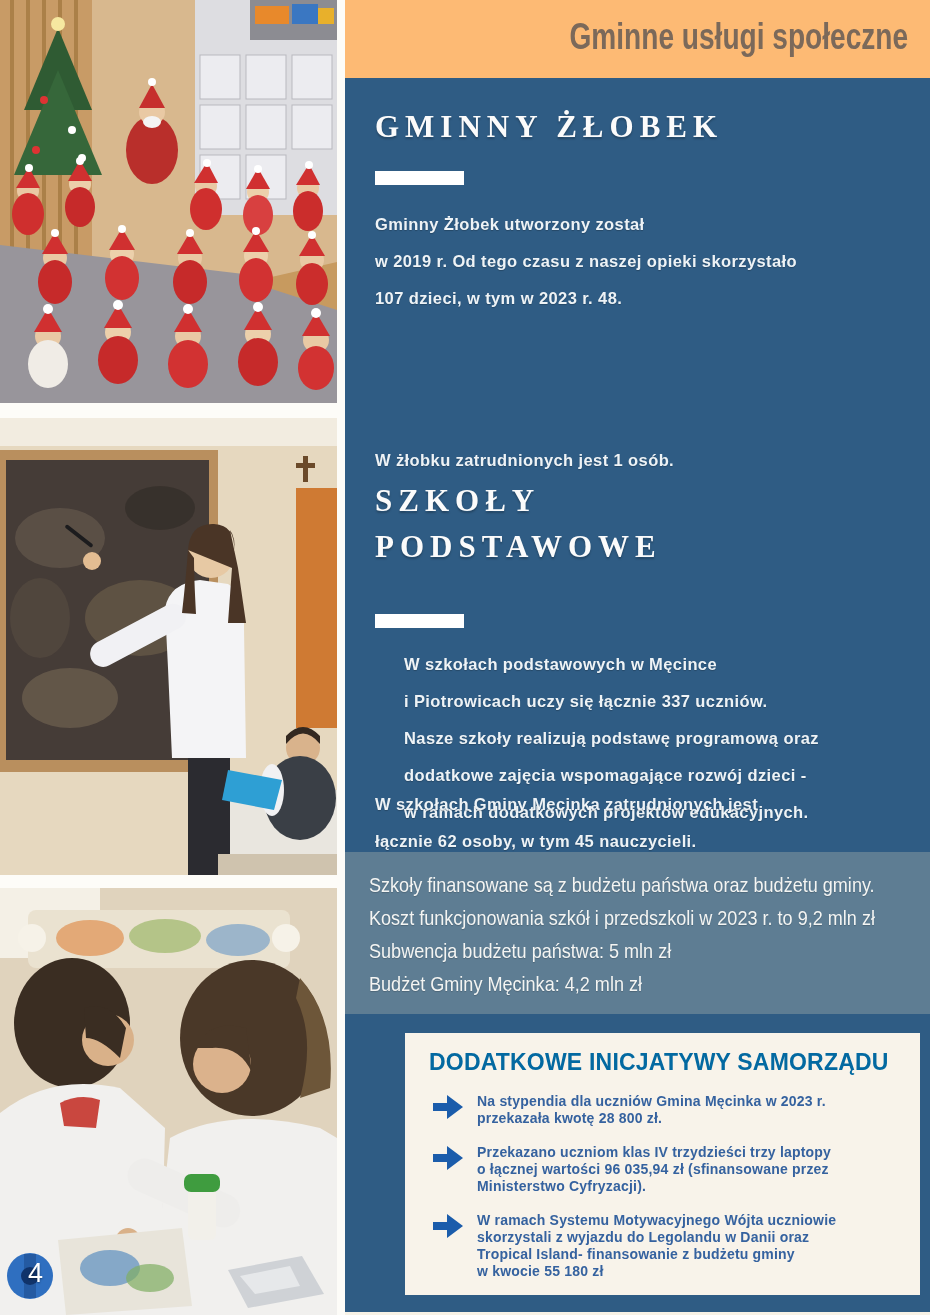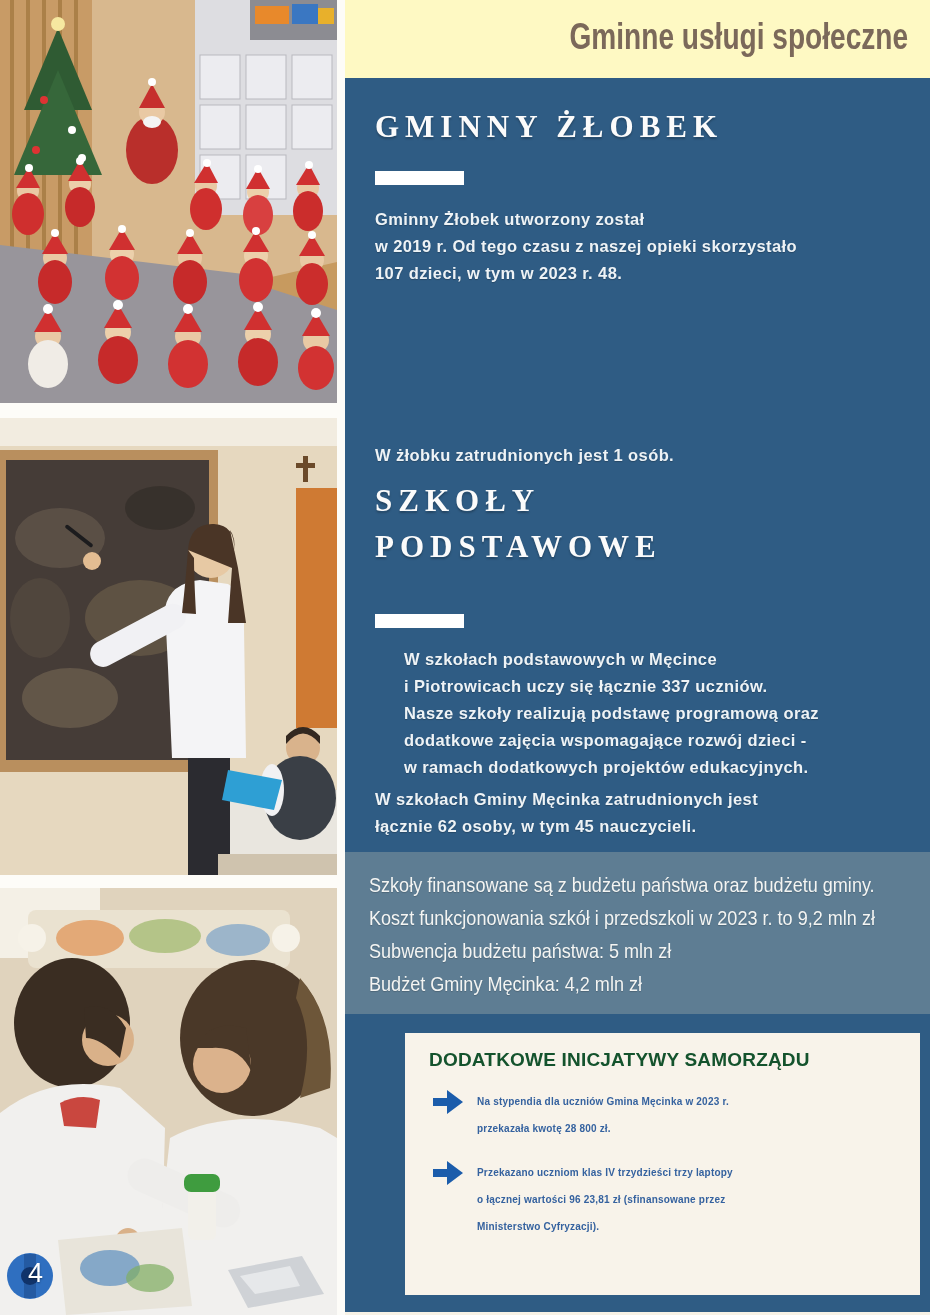--- a/index.html
+++ b/index.html
@@ -12,39 +12,39 @@
   .photo-gap-v{position:absolute;left:337px;top:0;width:8px;height:1315px;background:#fdfcf8;}
   .photo{position:absolute;left:0;width:337px;overflow:hidden;background:#d8b88e;}
   .photo svg{display:block;}
   #photo1{top:0;height:403px;}
   #photo2{top:418px;height:457px;}
   #photo3{top:888px;height:427px;}
   .photo-gap-h1{position:absolute;left:0;top:403px;width:345px;height:15px;background:#fdfcf8;}
   .photo-gap-h2{position:absolute;left:0;top:875px;width:345px;height:13px;background:#fdfcf8;}
 
   
-  .page-header{position:absolute;left:345px;top:0;width:585px;height:84px;background:#fef9c3;}
+  .page-header{position:absolute;left:345px;top:0;width:585px;height:84px;background:#fdba74;}
   .page-title{
     position:absolute;right:22px;top:16px;
     font-size:36px;font-weight:700;color:#7b695a;letter-spacing:0;
     transform:scaleX(0.78);transform-origin:right center;white-space:nowrap;
   }
 
   
   .blue-panel{position:absolute;left:345px;top:78px;width:585px;height:1234px;background:#2f5c84;}
   .serif-heading{
     position:absolute;left:30px;color:#fbfbfb;
     font-family:"Liberation Serif", serif;font-weight:700;
     font-size:31px;letter-spacing:6px;line-height:46px;
     text-shadow:0 2px 2px rgba(0,0,0,.25);white-space:pre-line;
   }
   .heading-bar{position:absolute;left:30px;width:89px;height:14px;background:#ffffff;}
   .panel-para{
     position:absolute;left:30px;width:540px;color:#eef3f6;
-    font-size:16.5px;font-weight:700;letter-spacing:.4px;line-height:27px;
+    font-size:16.5px;font-weight:700;letter-spacing:.4px;line-height:37px;
     white-space:pre-line;text-shadow:0 1px 1px rgba(0,0,0,.22);
   }
   #h-zlobek{top:26px;}
   #bar1{top:93px;}
   #p-zlobek-1{top:128px;}
   #p-zlobek-2{top:224px;}
   #p-zlobek-3{top:364px;}
   #h-szkoly{top:400px;}
   #bar2{top:536px;}
   #p-szkoly-1{top:568px;margin-left:29px;}
@@ -57,26 +57,26 @@
     color:#f4f5f3;font-size:21px;font-weight:400;line-height:33px;
     transform:scaleX(0.86);transform-origin:left top;white-space:nowrap;
     text-shadow:0 1px 1px rgba(0,0,0,.18);
   }
 
   
   .init-box{
     position:absolute;left:405px;top:1033px;width:515px;height:262px;
     background:#f8f3ea;box-sizing:border-box;padding:16px 14px 0 24px;
   }
-  .init-heading{font-size:19px;font-weight:700;color:#14532d;letter-spacing:.2px;}
+  .init-heading{font-size:23px;font-weight:700;color:#0369a1;letter-spacing:.2px;}
   .init-item{display:flex;align-items:flex-start;margin-top:17px;}
   .init-arrow{flex:0 0 30px;margin:2px 14px 0 4px;}
   .init-text{
-    color:#35629f;font-size:10px;font-weight:700;letter-spacing:.2px;
-    line-height:27px;white-space:pre-line;
+    color:#35629f;font-size:14px;font-weight:700;letter-spacing:.2px;
+    line-height:17px;white-space:pre-line;
   }
 
   
   .page-number{
     position:absolute;left:28px;top:1258px;color:#ffffff;font-size:27px;font-weight:400;
     text-shadow:0 1px 2px rgba(0,0,0,.4);
   }
 </style>
 </head>
 <body>
@@ -358,19 +358,28 @@
     </svg>
     <div class="init-text">Na stypendia dla uczniów Gmina Męcinka w 2023 r.
 przekazała kwotę 28 800 zł.</div>
   </div>
 
   <div class="init-item">
     <svg class="init-arrow" width="30" height="24" viewBox="0 0 30 24">
       <path d="M0,8 L14,8 L14,0 L30,12 L14,24 L14,16 L0,16 Z" fill="#1b5cab"></path>
     </svg>
     <div class="init-text">Przekazano uczniom klas IV trzydzieści trzy laptopy
-o łącznej wartości 96 23,81 zł (sfinansowane przez
+o łącznej wartości 96 035,94 zł (sfinansowane przez
 Ministerstwo Cyfryzacji).</div>
   </div>
 
+  <div class="init-item">
+    <svg class="init-arrow" width="30" height="24" viewBox="0 0 30 24">
+      <path d="M0,8 L14,8 L14,0 L30,12 L14,24 L14,16 L0,16 Z" fill="#1b5cab"></path>
+    </svg>
+    <div class="init-text">W ramach Systemu Motywacyjnego Wójta uczniowie
+skorzystali z wyjazdu do Legolandu w Danii oraz
+Tropical Island- finansowanie z budżetu gminy
+w kwocie 55 180 zł</div>
+  </div>
 </div>
 
 <div class="page-number">4</div>
 
 </body></html>

